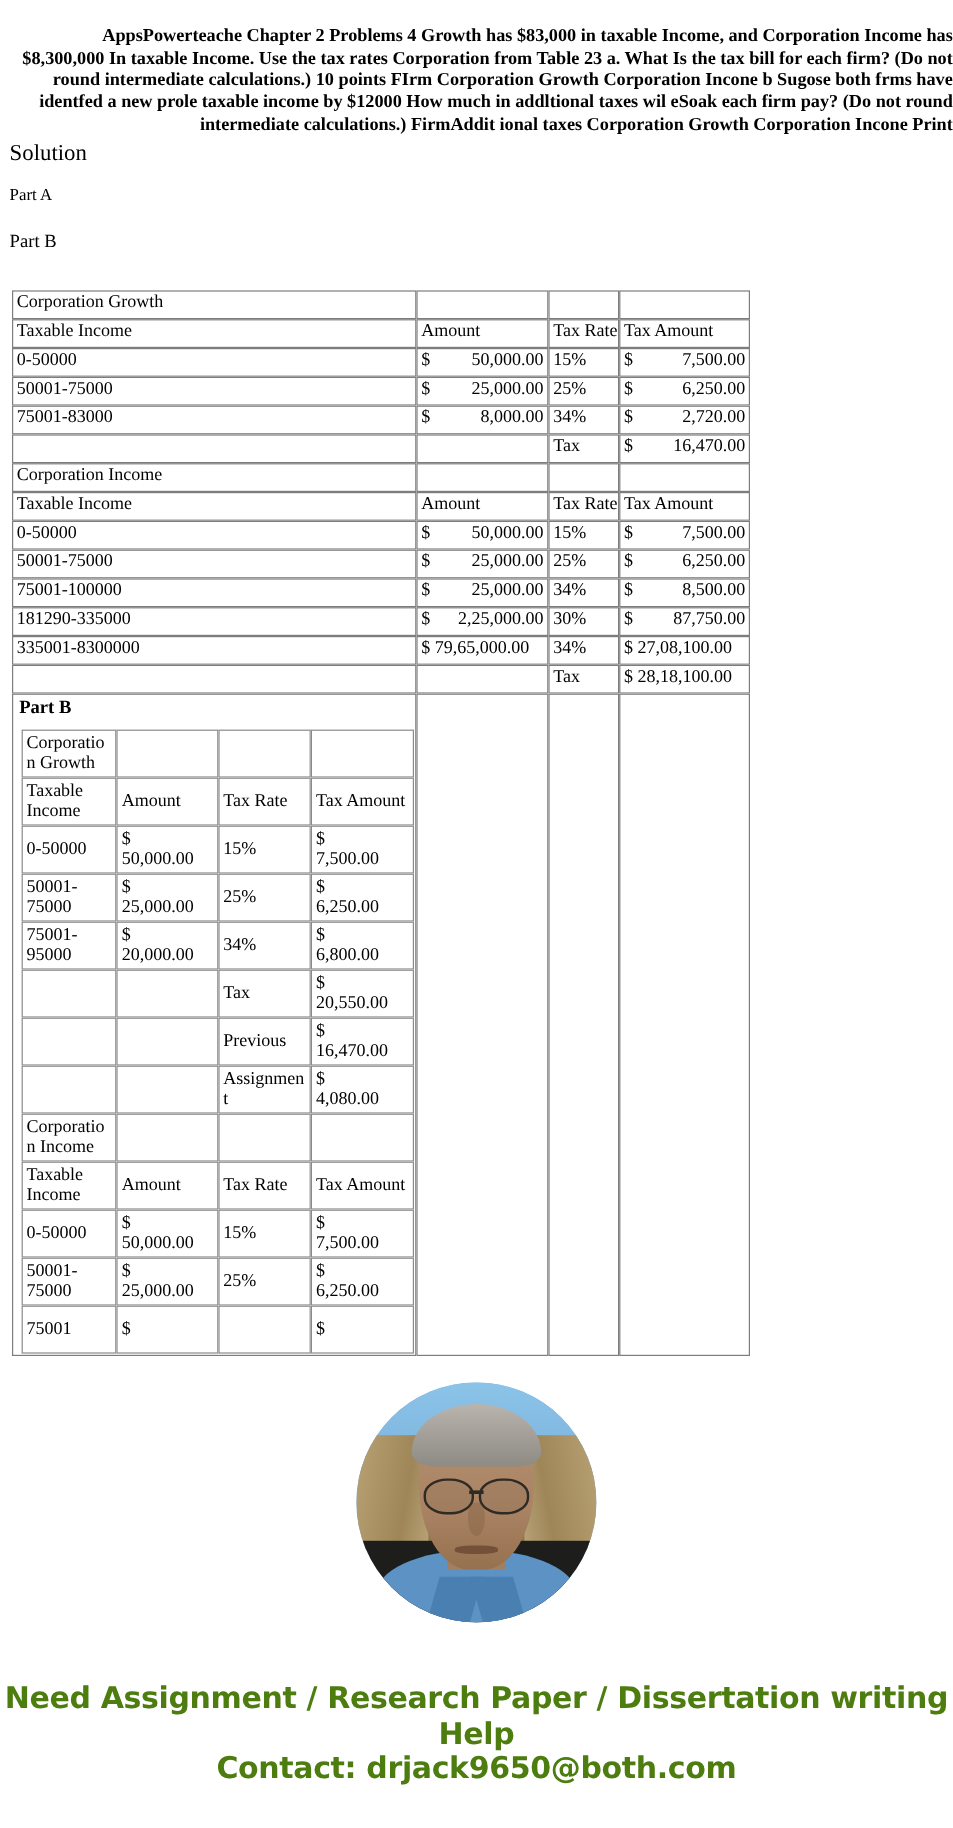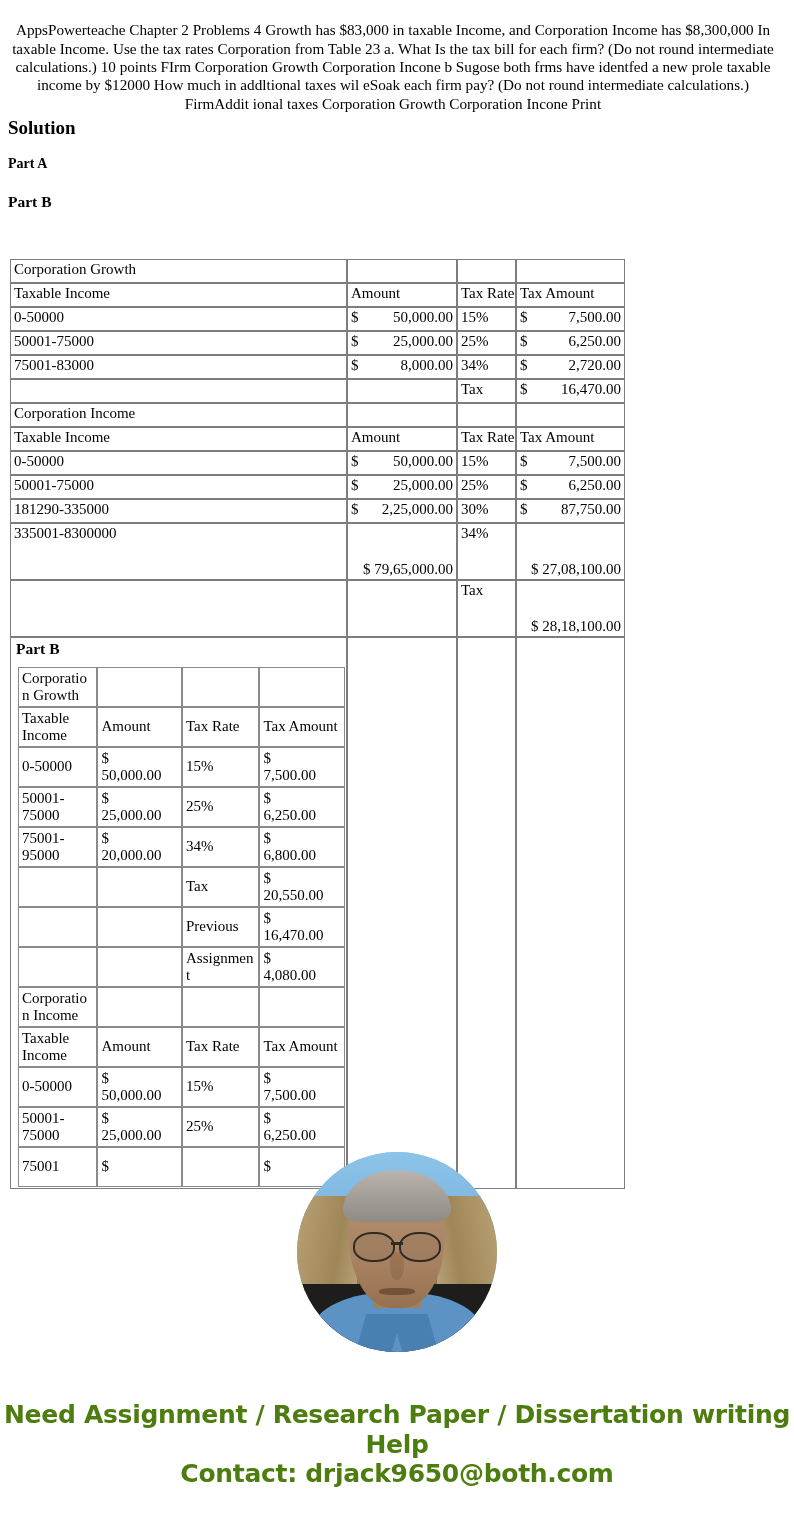--- a/index.html
+++ b/index.html
@@ -13,44 +13,45 @@
     height: 1523px;
     position: relative;
     overflow: hidden;
     font-family: "Liberation Serif", "DejaVu Serif", serif;
     color: #000000;
   }
 
   
   #intro {
     position: absolute;
-    left: 4px;
+    left: 16px;
     top: 6px;
     width: 778px;
     font-size: 15.2px;
     line-height: 1.21;
-    text-align: center;
+    text-align: right;
+    font-weight: bold;
   }
 
   
   .hd {
     position: absolute;
     left: 8px;
-    font-weight: bold;
+    font-weight: normal;
     margin: 0;
   }
   #h-solution { top: 117px; font-size: 19px; }
   #h-parta    { top: 156px; font-size: 14px; }
   #h-partb    { top: 193px; font-size: 15.5px; }
 
   
   #outer-table {
     position: absolute;
     left: 10px;
-    top: 259px;
+    top: 242px;
     width: 615px;
     border-collapse: separate;
     border-spacing: 0;
     table-layout: fixed;
     font-size: 15px;
     line-height: 1.12;
   }
   #outer-table td {
     border: 1px solid #7d7d7d;
     padding: 1px 3px;
@@ -69,21 +70,21 @@
     display: block;
     position: relative;
     padding-left: 9px;
     text-align: right;
   }
   .money .sym {
     position: absolute;
     left: 0;
     top: 0;
   }
-  .money-plain { display: block; text-align: right; margin-top: 36px; }
+  .money-plain { display: block; text-align: left; }
 
   
   #partb-cell {
     vertical-align: top;
     padding: 2px 3px 4px 3px;
     white-space: normal;
   }
   #partb-title {
     font-weight: bold;
     font-size: 15.5px;
@@ -323,20 +324,30 @@
       <td>50001-75000</td>
       <td>
           <span class="money"><span class="sym">$</span><span>25,000.00</span></span>
         </td>
       <td>25%</td>
       <td>
           <span class="money"><span class="sym">$</span><span>6,250.00</span></span>
         </td>
     </tr>
 
+    <tr>
+      <td>75001-100000</td>
+      <td>
+          <span class="money"><span class="sym">$</span><span>25,000.00</span></span>
+        </td>
+      <td>34%</td>
+      <td>
+          <span class="money"><span class="sym">$</span><span>8,500.00</span></span>
+        </td>
+    </tr>
 
     <tr>
       <td>181290-335000</td>
       <td>
           <span class="money"><span class="sym">$</span><span>2,25,000.00</span></span>
         </td>
       <td>30%</td>
       <td>
           <span class="money"><span class="sym">$</span><span>87,750.00</span></span>
         </td>

